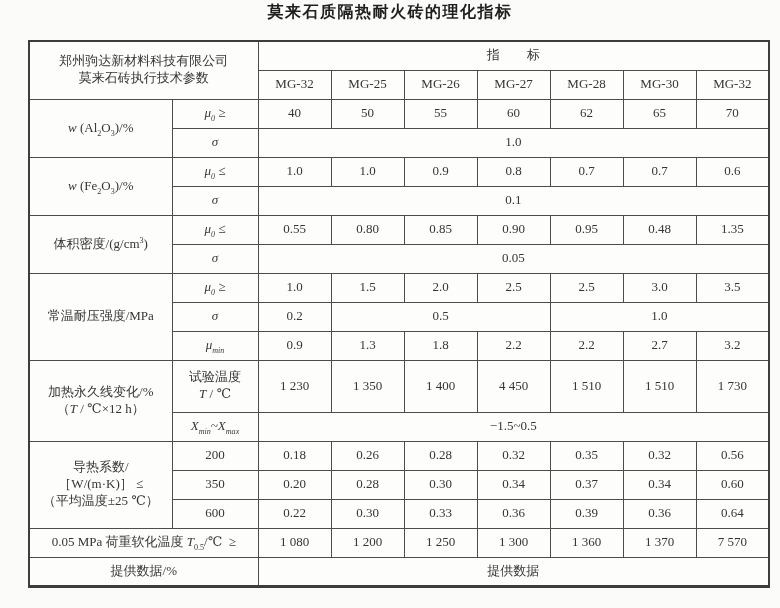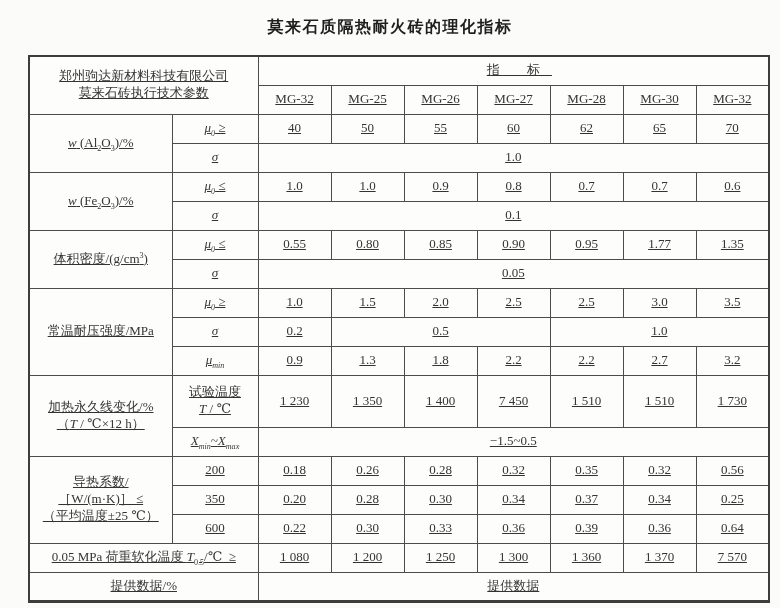--- a/index.html
+++ b/index.html
@@ -5,38 +5,36 @@
   * { box-sizing: border-box; }
   html, body {
     margin: 0; padding: 0;
     width: 780px; height: 608px;
     background: #fbfbfa;
     font-family: "Liberation Serif", "DejaVu Serif", serif;
     color: #333;
     overflow: hidden;
   }
   .title {
-    padding-top: 15px;
     text-align: center;
     font-size: 16px;
     font-weight: bold;
     letter-spacing: 1.5px;
     color: #1f1f1f;
     line-height: 24px;
     font-family: "Liberation Sans", "DejaVu Sans", sans-serif;
   }
   table.spec {
     border-collapse: collapse;
     table-layout: fixed;
     width: 740px;
     margin: 16px 0 0 28px;
     border: 2px solid #3d3d3d;
     border-bottom-width: 3px;
     background: #fdfdfc;
-    text-decoration: underline;
   }
   table.spec td {
     border: 1px solid #4c4c4c;
     text-align: center;
     vertical-align: middle;
     font-size: 13px;
     height: 29px;
     padding: 1px 3px;
     white-space: pre-wrap;
     line-height: 1.3;
@@ -116,21 +114,21 @@
         <td colspan="7" class="c-val">0.1</td>
       </tr>
       <tr>
         <td rowspan="2" class="c-label">体积密度/(g/cm<sup>3</sup>)</td>
         <td class="c-math">μ<sub>0</sub> ≤</td>
         <td class="c-val">0.55</td>
         <td class="c-val">0.80</td>
         <td class="c-val">0.85</td>
         <td class="c-val">0.90</td>
         <td class="c-val">0.95</td>
-        <td class="c-val">1.77</td>
+        <td class="c-val">0.48</td>
         <td class="c-val">1.35</td>
       </tr>
       <tr>
         <td class="c-math">σ</td>
         <td colspan="7" class="c-val">0.05</td>
       </tr>
       <tr>
         <td rowspan="3" class="c-label">常温耐压强度/MPa</td>
         <td class="c-math">μ<sub>0</sub> ≥</td>
         <td class="c-val">1.0</td>
@@ -158,21 +156,21 @@
         <td class="c-val">3.2</td>
       </tr>
       <tr class="tall">
         <td rowspan="2" class="c-label">加热永久线变化/%
 （<i>T</i> / ℃×12 h）</td>
         <td class="c-sub">试验温度
 <i>T</i> / ℃</td>
         <td class="c-val">1 230</td>
         <td class="c-val">1 350</td>
         <td class="c-val">1 400</td>
-        <td class="c-val">7 450</td>
+        <td class="c-val">4 450</td>
         <td class="c-val">1 510</td>
         <td class="c-val">1 510</td>
         <td class="c-val">1 730</td>
       </tr>
       <tr>
         <td class="c-math"><i>X</i><sub>min</sub>~<i>X</i><sub>max</sub></td>
         <td colspan="7" class="c-val">−1.5~0.5</td>
       </tr>
       <tr>
         <td rowspan="3" class="c-label">导热系数/
@@ -188,21 +186,21 @@
         <td class="c-val">0.56</td>
       </tr>
       <tr>
         <td class="c-sub">350</td>
         <td class="c-val">0.20</td>
         <td class="c-val">0.28</td>
         <td class="c-val">0.30</td>
         <td class="c-val">0.34</td>
         <td class="c-val">0.37</td>
         <td class="c-val">0.34</td>
-        <td class="c-val">0.25</td>
+        <td class="c-val">0.60</td>
       </tr>
       <tr>
         <td class="c-sub">600</td>
         <td class="c-val">0.22</td>
         <td class="c-val">0.30</td>
         <td class="c-val">0.33</td>
         <td class="c-val">0.36</td>
         <td class="c-val">0.39</td>
         <td class="c-val">0.36</td>
         <td class="c-val">0.64</td>

